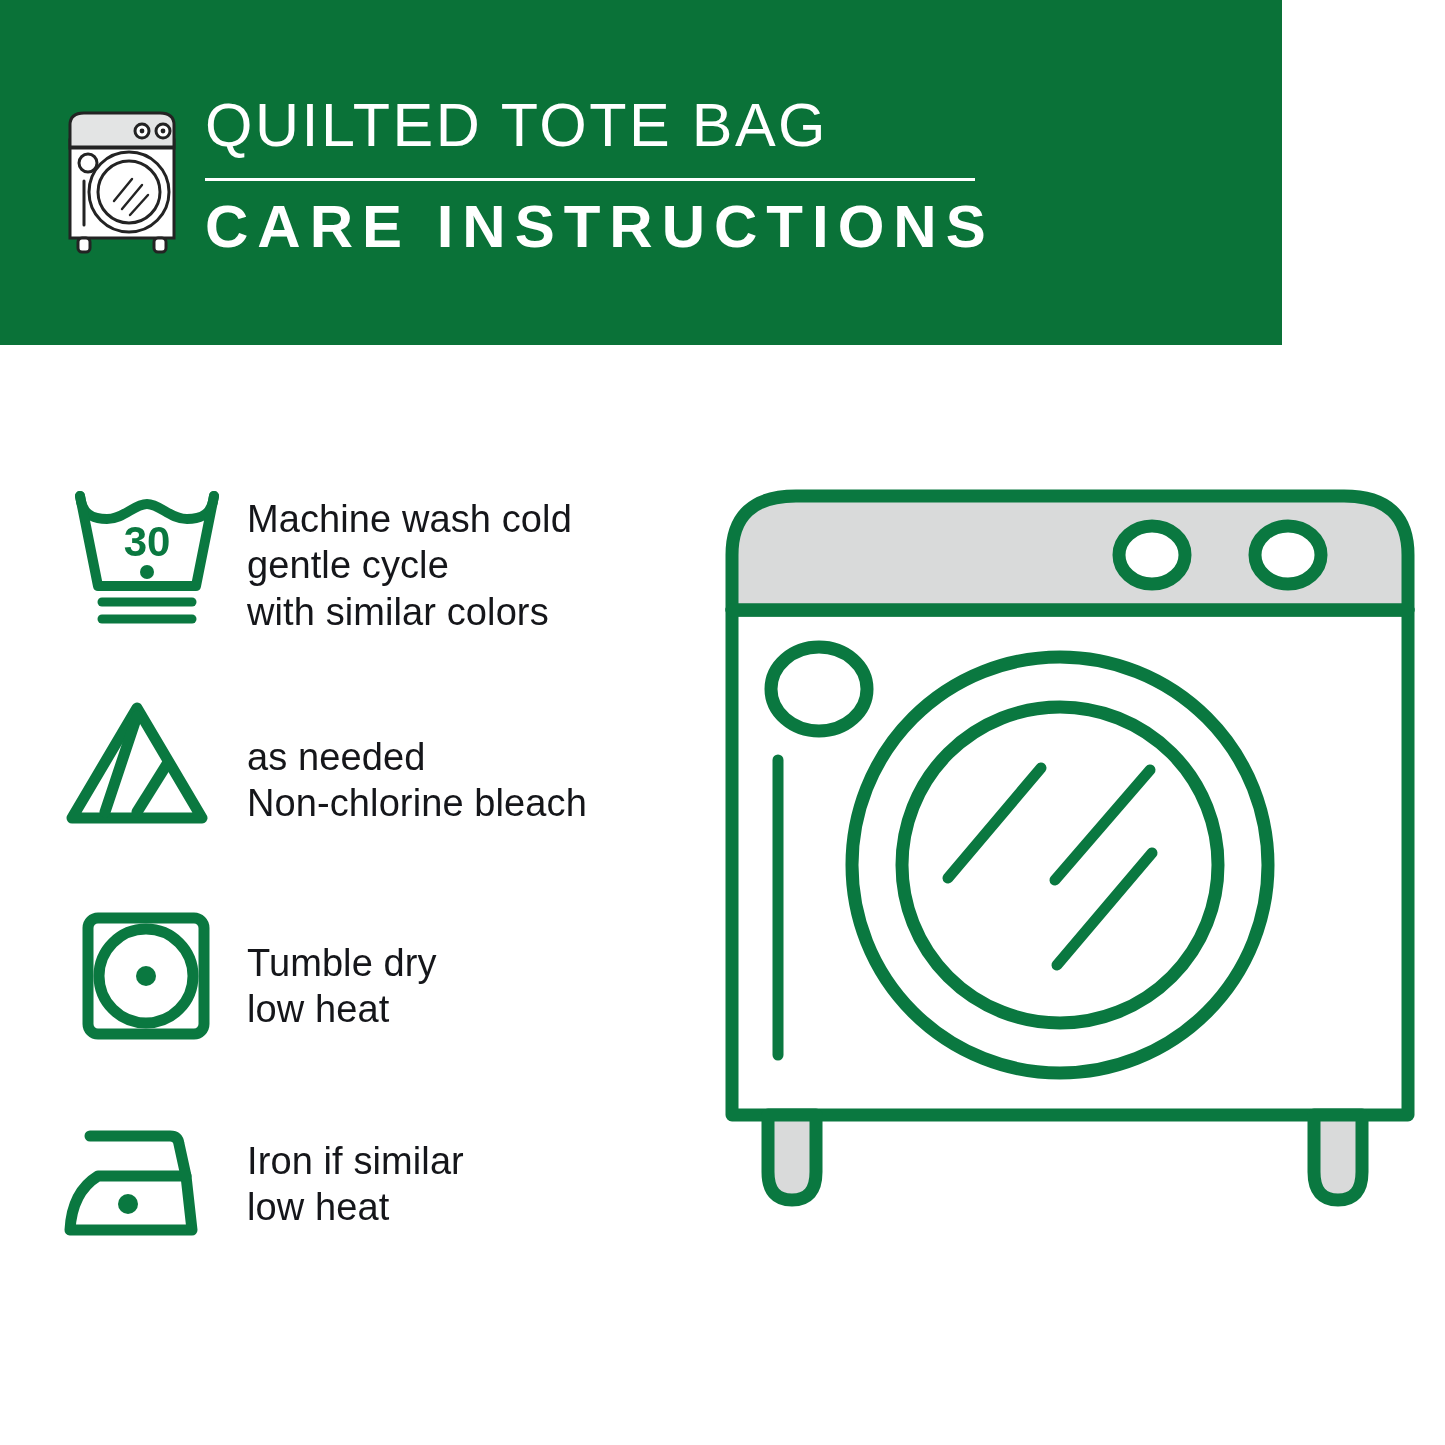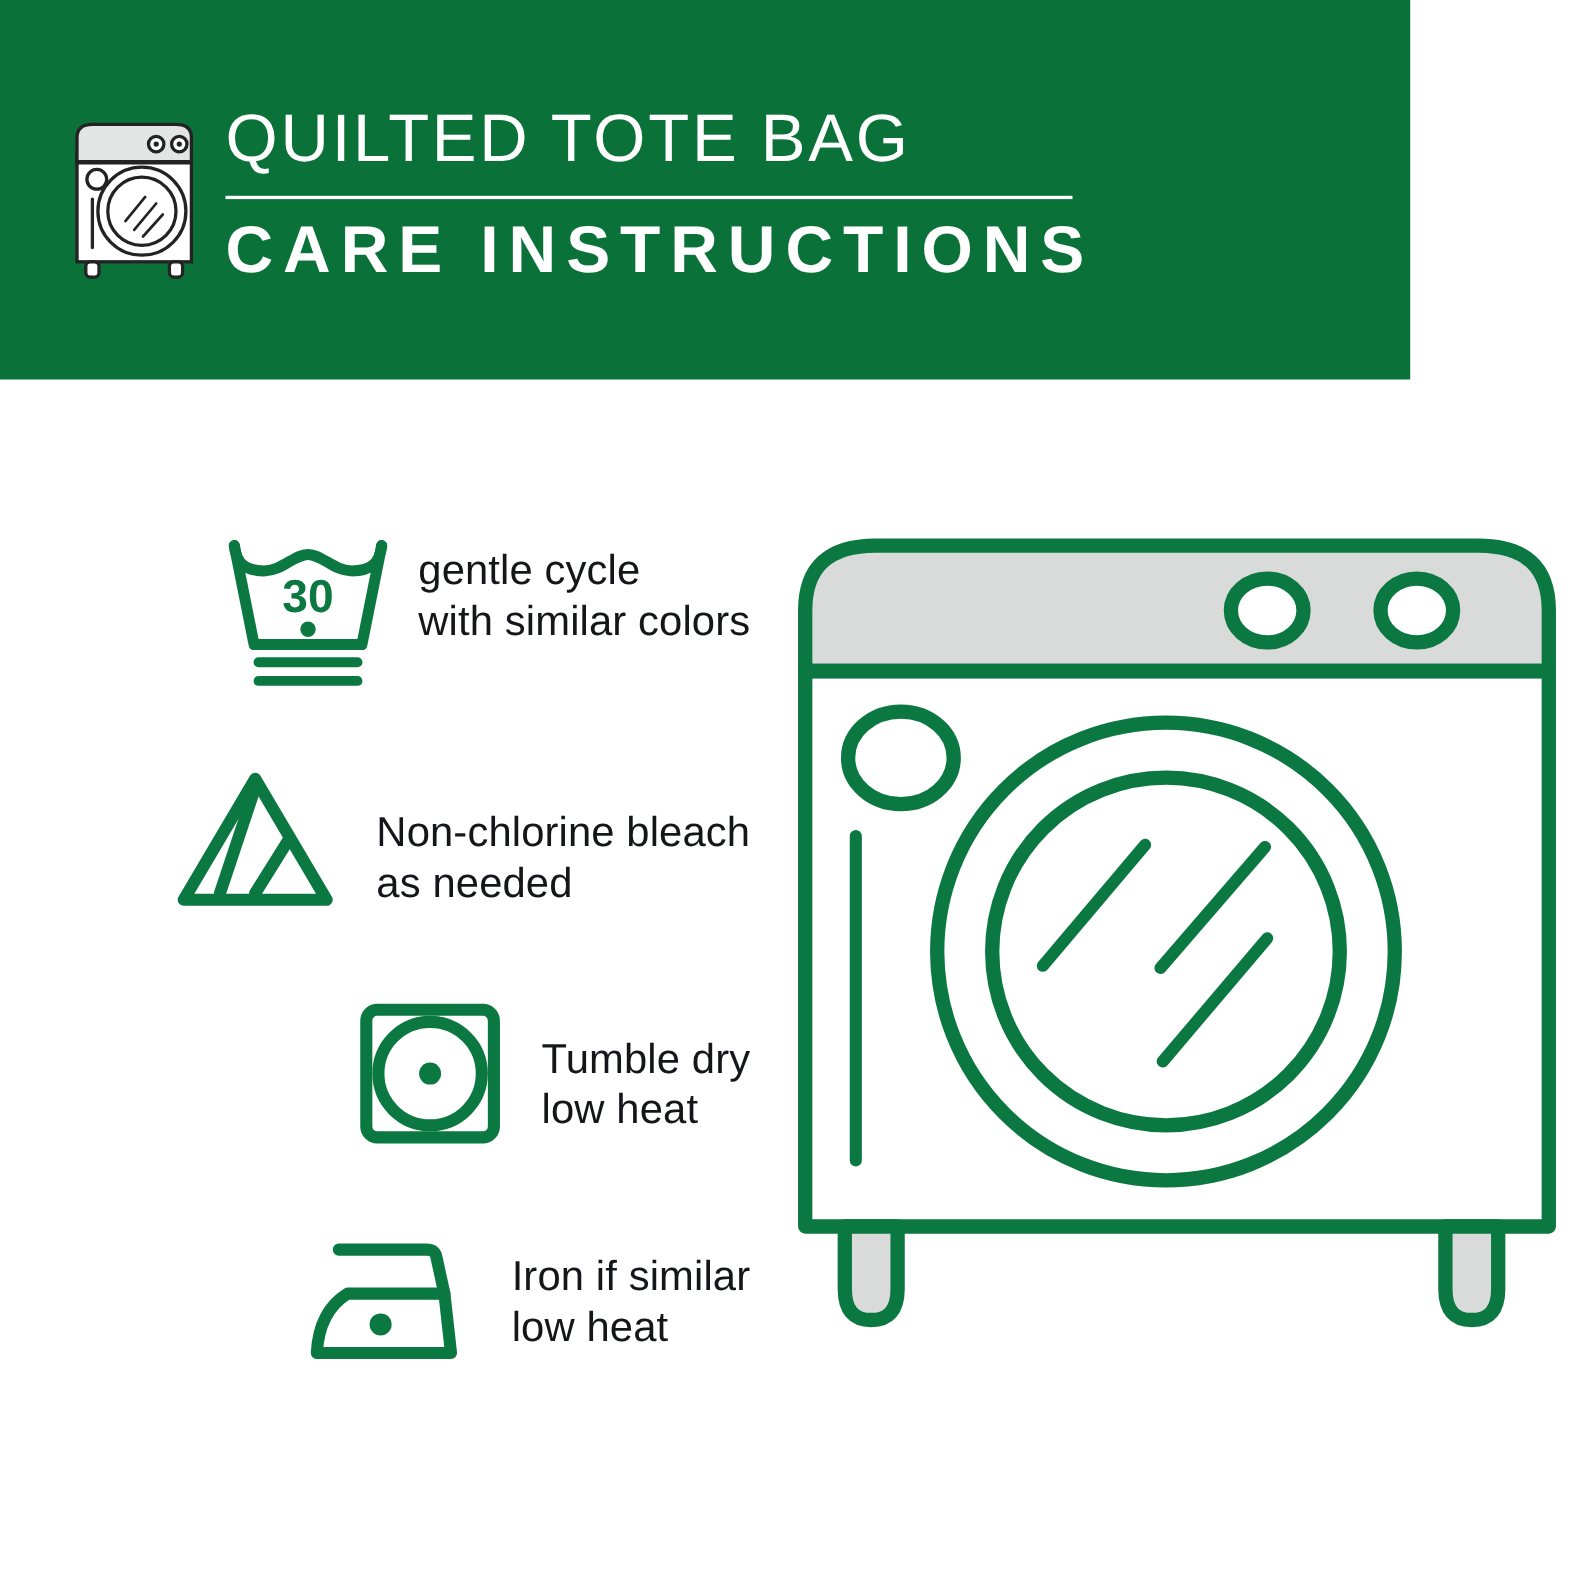--- a/index.html
+++ b/index.html
@@ -41,21 +41,20 @@
     line-height:1.0;
     white-space:nowrap;
   }
   
   #care-list{
     position:absolute;left:62px;top:478px;width:620px;
   }
   .care-row{
     display:flex;align-items:flex-start;
     height:210px;
-    justify-content:flex-end;
   }
   .care-symbol{
     width:185px;flex:0 0 185px;
     display:flex;align-items:center;justify-content:flex-start;
     padding-top:6px;
   }
   .care-text{
     font-size:38px;
     color:#15161a;
     line-height:1.22;
@@ -123,36 +122,37 @@
 
         <text x="85" y="72" font-family="Liberation Sans, sans-serif" font-size="42" font-weight="bold" fill="#0a7840" text-anchor="middle">30</text>
 
         <circle cx="85" cy="88" r="7" fill="#0a7840"></circle>
 
         <line x1="40" y1="118" x2="130" y2="118" stroke="#0a7840" stroke-width="9" stroke-linecap="round"></line>
         <line x1="40" y1="135" x2="130" y2="135" stroke="#0a7840" stroke-width="9" stroke-linecap="round"></line>
       </svg>
     </div>
     <div class="care-text">
+      <div>Machine wash cold</div>
       <div>gentle cycle</div>
       <div>with similar colors</div>
     </div>
   </div>
 
   <div class="care-row r2">
     <div class="care-symbol">
       <svg viewBox="0 0 170 150" width="170" height="150" xmlns="http://www.w3.org/2000/svg">
         <path d="M75 14 L140 124 L10 124 Z" fill="none" stroke="#0a7840" stroke-width="11" stroke-linejoin="round"></path>
         <line x1="75" y1="22" x2="43" y2="118" stroke="#0a7840" stroke-width="11" stroke-linecap="round"></line>
         <line x1="105" y1="70" x2="75" y2="118" stroke="#0a7840" stroke-width="11" stroke-linecap="round"></line>
       </svg>
     </div>
     <div class="care-text">
+      <div>as needed</div>
       <div>Non-chlorine bleach</div>
-      <div>as needed</div>
     </div>
   </div>
 
   <div class="care-row r3">
     <div class="care-symbol">
       <svg viewBox="0 0 170 150" width="170" height="150" xmlns="http://www.w3.org/2000/svg">
         <rect x="26" y="14" width="116" height="116" rx="10" fill="none" stroke="#0a7840" stroke-width="11"></rect>
         <circle cx="84" cy="72" r="47" fill="none" stroke="#0a7840" stroke-width="11"></circle>
         <circle cx="84" cy="72" r="10" fill="#0a7840"></circle>
       </svg>

